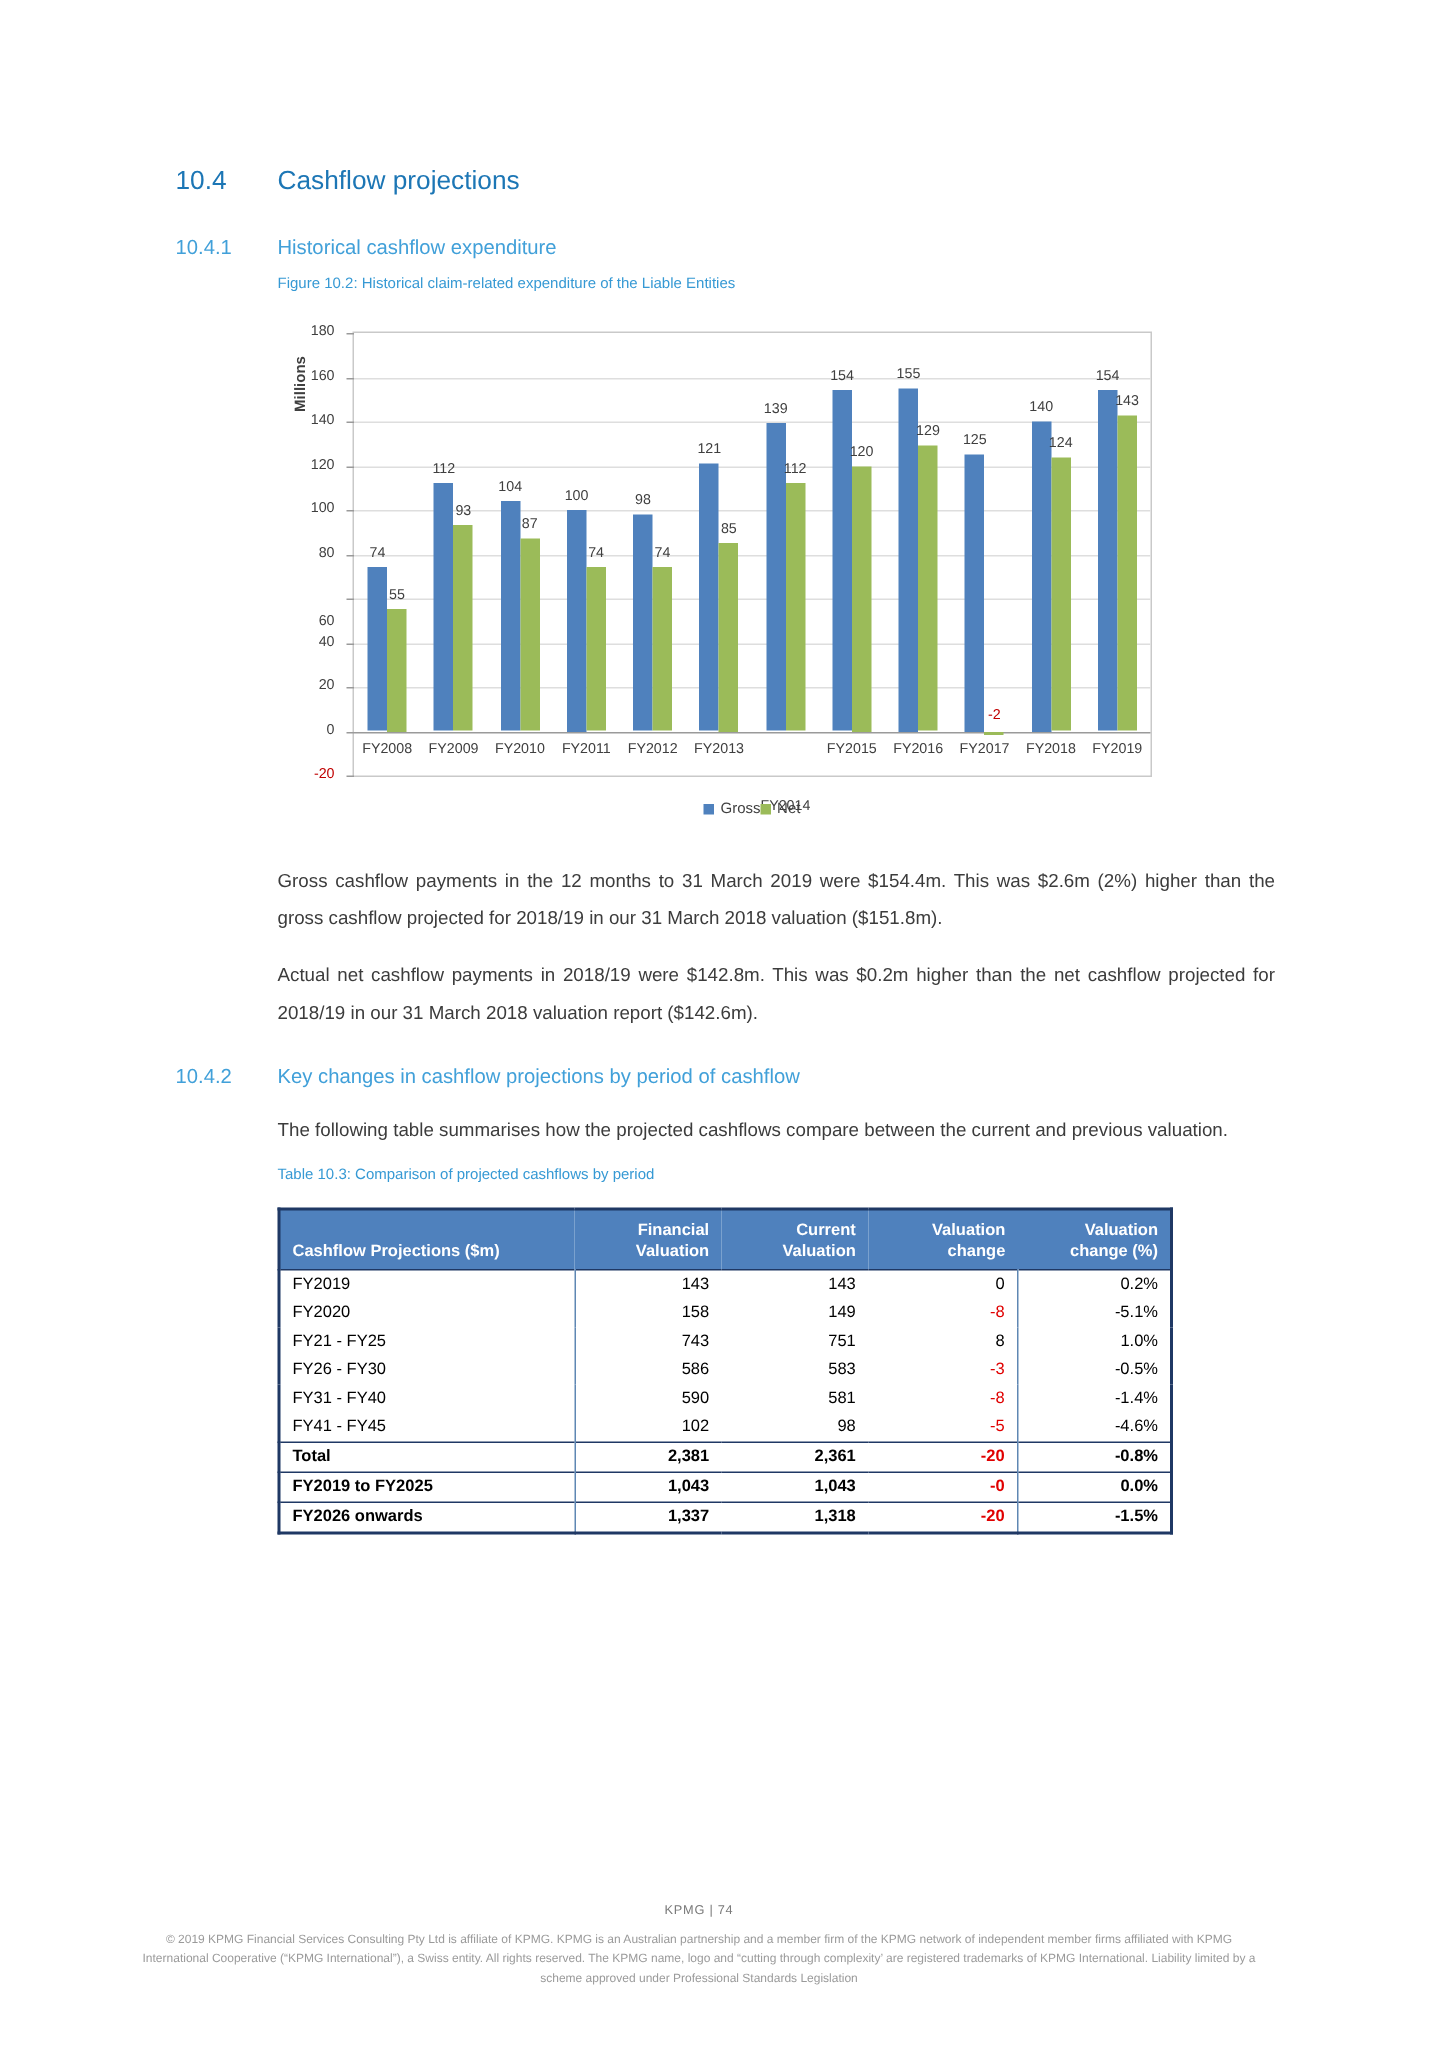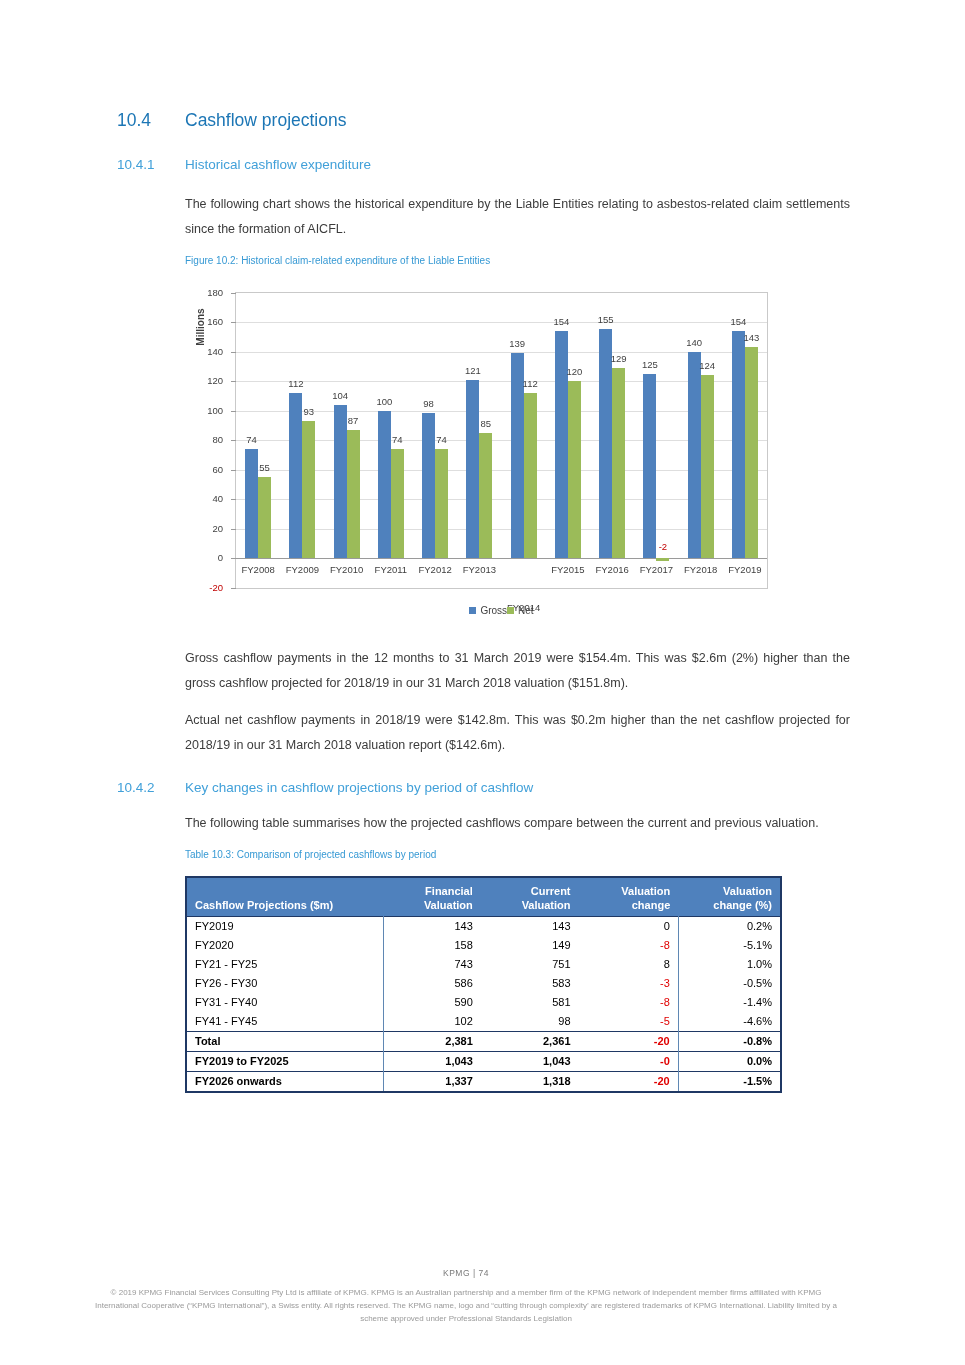--- a/index.html
+++ b/index.html
@@ -72,33 +72,32 @@
       <span class="h1-num">10.4</span>
       <span class="h1-title">Cashflow projections</span>
     </div>
 
     <div class="h2-row">
       <span class="h2-num">10.4.1</span>
       <span class="h2-title">Historical cashflow expenditure</span>
     </div>
 
     <div class="indent">
-      <p class="para">The following chart shows the historical expenditure by the Liable Entities relating to asbestos-related claim settlements since the formation of AICFL.</p>
       <div class="caption">Figure 10.2: Historical claim-related expenditure of the Liable Entities</div>
 
       <div class="chart">
         <div class="millions">Millions</div>
         <div class="yticks">
             <div class="ytick" style="top: 0px;">180</div>
             <div class="ytick" style="top: 29.5px;">160</div>
             <div class="ytick" style="top: 59px;">140</div>
             <div class="ytick" style="top: 88.5px;">120</div>
             <div class="ytick" style="top: 118px;">100</div>
             <div class="ytick" style="top: 147.5px;">80</div>
-            <div class="ytick" style="top: 177px; margin-left: 30px;">60</div>
+            <div class="ytick" style="top: 193px; margin-left: 30px;">60</div>
             <div class="ytick" style="top: 206.5px;">40</div>
             <div class="ytick" style="top: 236px;">20</div>
             <div class="ytick" style="top: 265.5px;">0</div>
             <div class="ytick neg" style="top: 295px;">-20</div>
           </div>
         <div class="plot">
             <div class="tickmark" style="top: 0px;"></div>
             <div class="gridline" style="top: 29.5px;"></div>
             <div class="tickmark" style="top: 29.5px;"></div>
             <div class="gridline" style="top: 59px;"></div>

